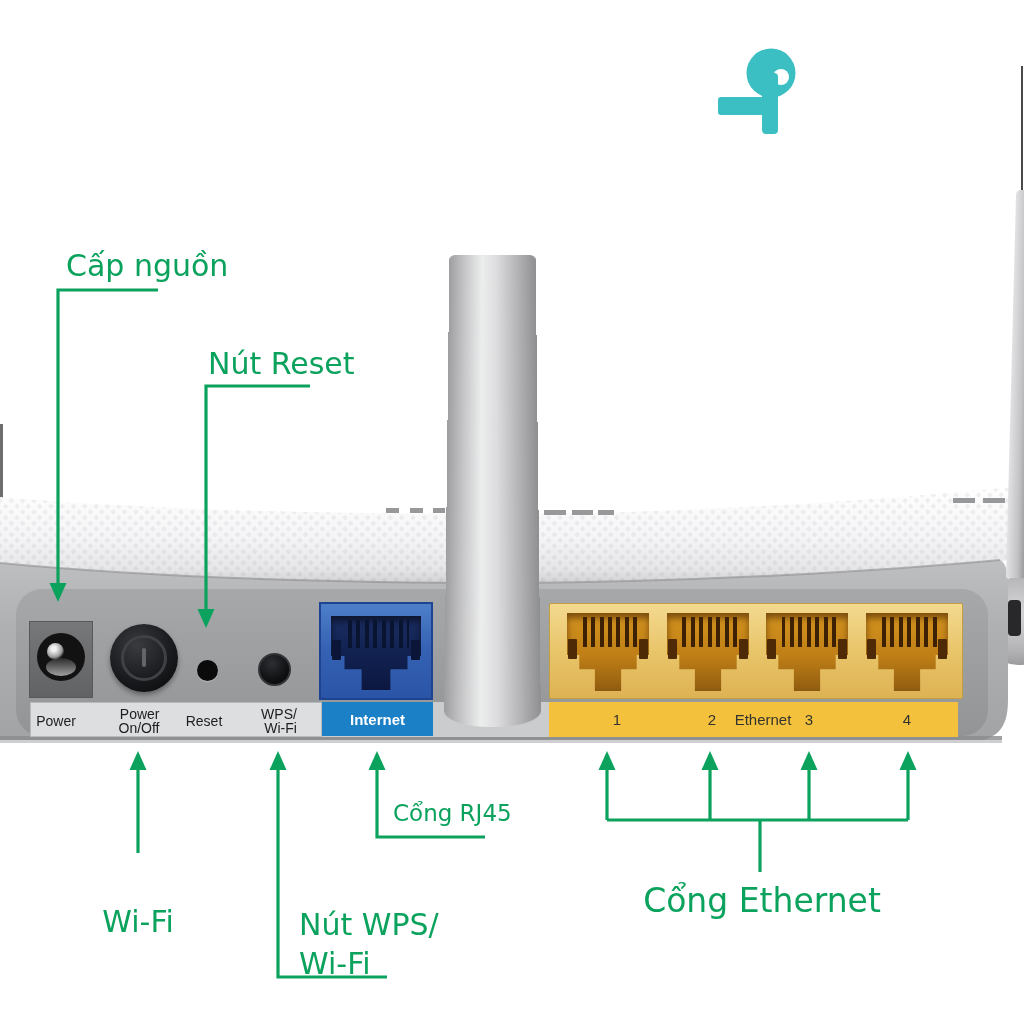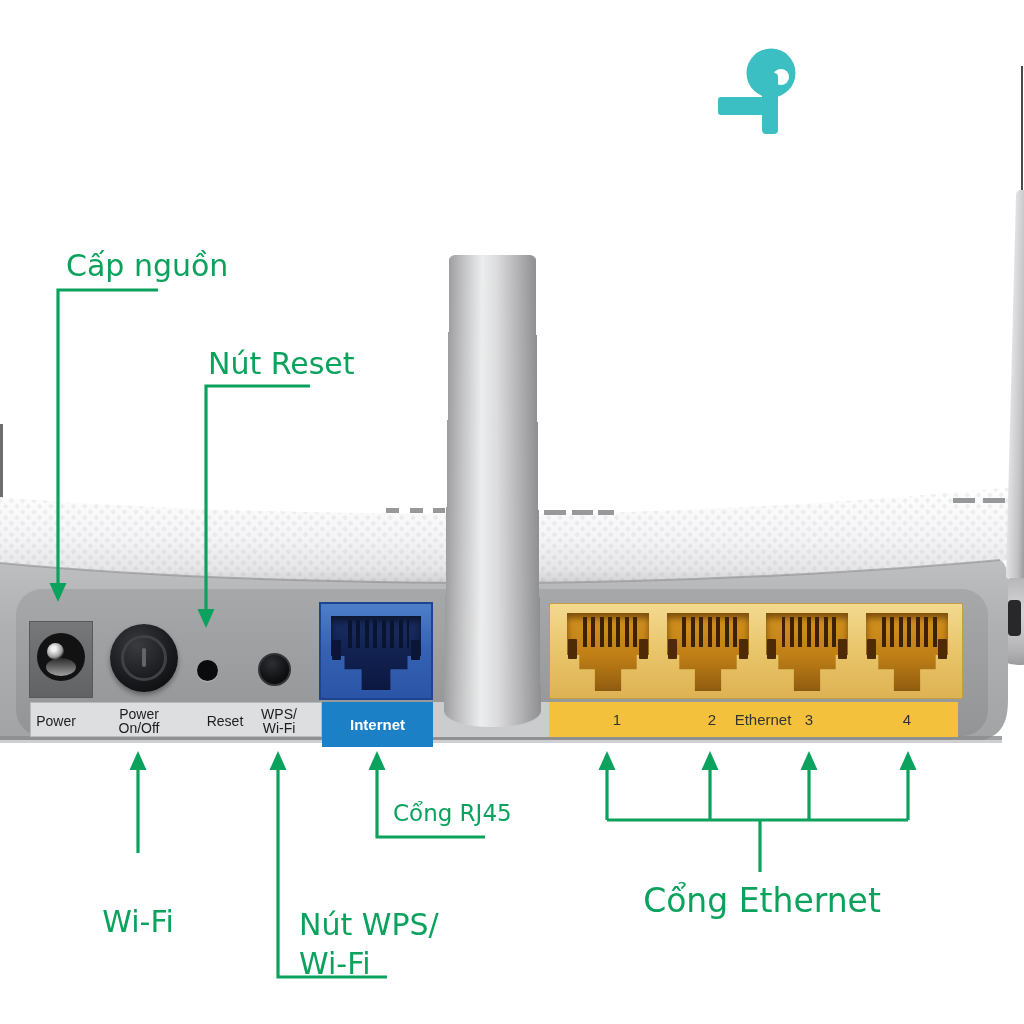--- a/index.html
+++ b/index.html
@@ -28,22 +28,22 @@
   #ant-right{left:1006px;top:190px;width:20px;height:388px;
       background:linear-gradient(90deg,#e2e2e4 0%,#c2c2c4 55%,#8f8f91 100%);
       border-radius:5px 5px 0 0;transform:rotate(1.5deg);transform-origin:50% 100%;}
 
   
   #strip-base{left:30px;top:702px;width:928px;height:35px;background:#cbccce;}
   #strip-gray{left:30px;top:702px;width:292px;height:35px;background:#dddee0;
       border:1px solid #b9babc;box-sizing:border-box;}
   .strip-label{position:absolute;top:0;height:35px;display:flex;align-items:center;justify-content:center;
       transform:translateX(-50%);font-family:"Liberation Sans",sans-serif;font-size:14px;color:#1d1d1f;
-      text-align:center;line-height:14px;white-space:nowrap;}
-  #strip-blue{left:322px;top:702px;width:111px;height:45px;background:#1b80c6;display:flex;
+      text-align:right;line-height:14px;white-space:nowrap;}
+  #strip-blue{left:322px;top:702px;width:111px;height:34px;background:#1b80c6;display:flex;
       align-items:center;justify-content:center;color:#fff;font-family:"Liberation Sans",sans-serif;
       font-size:15px;font-weight:bold;}
   #strip-yellow{left:549px;top:702px;width:409px;height:35px;background:#f4c13c;}
   .ylabel{position:absolute;top:0;height:35px;display:flex;align-items:center;transform:translateX(-50%);
       font-family:"Liberation Sans",sans-serif;font-size:15px;color:#33332f;}
 
   
   #pwr-square{left:29px;top:621px;width:64px;height:77px;
       background:linear-gradient(180deg,#77787a,#616264);box-shadow:inset 0 0 0 1px #58595b;}
   #pwr-barrel{left:37px;top:633px;width:48px;height:48px;border-radius:50%;background:#121212;}
@@ -146,21 +146,21 @@
   <div class="abs" id="hinge-nub"></div>
 
   <div class="abs" id="strip-base"></div>
   <div class="abs" id="strip-gray">
     <div class="strip-label" style="left:25px;">
       <span>Power</span>
     </div>
     <div class="strip-label two" style="left:108px;">
       <span><span>Power</span><br><span>On/Off</span></span>
     </div>
-    <div class="strip-label" style="left:194px;">
+    <div class="strip-label" style="left:173px;">
       <span>Reset</span>
     </div>
     <div class="strip-label two" style="left:248px;">
       <span><span>WPS/</span><br><span>Wi-Fi</span></span>
     </div>
   </div>
   <div class="abs" id="strip-blue">
     <span>Internet</span>
   </div>
   <div class="abs" id="strip-yellow">

